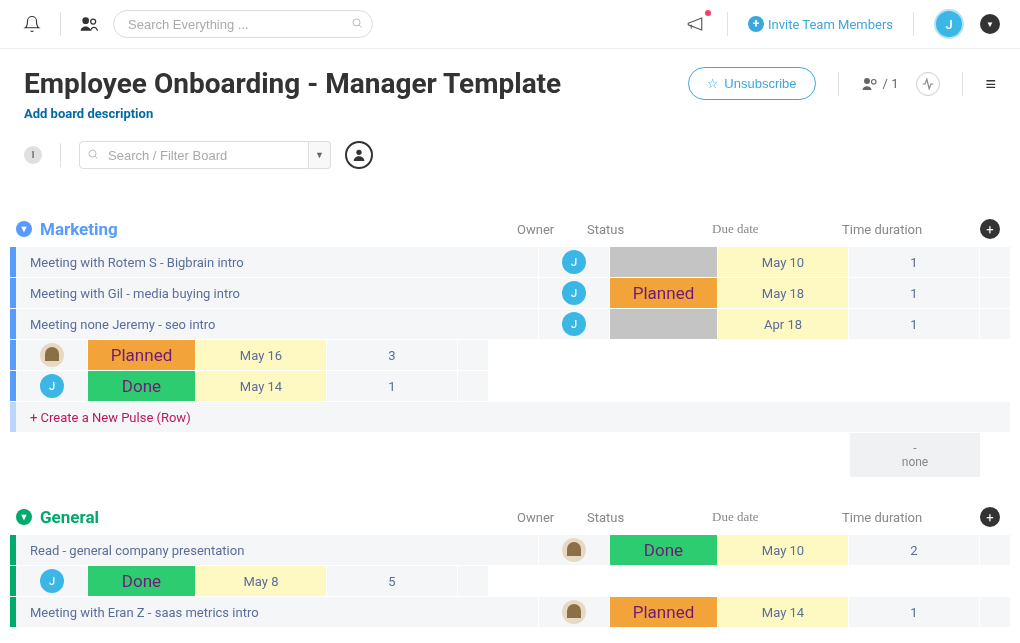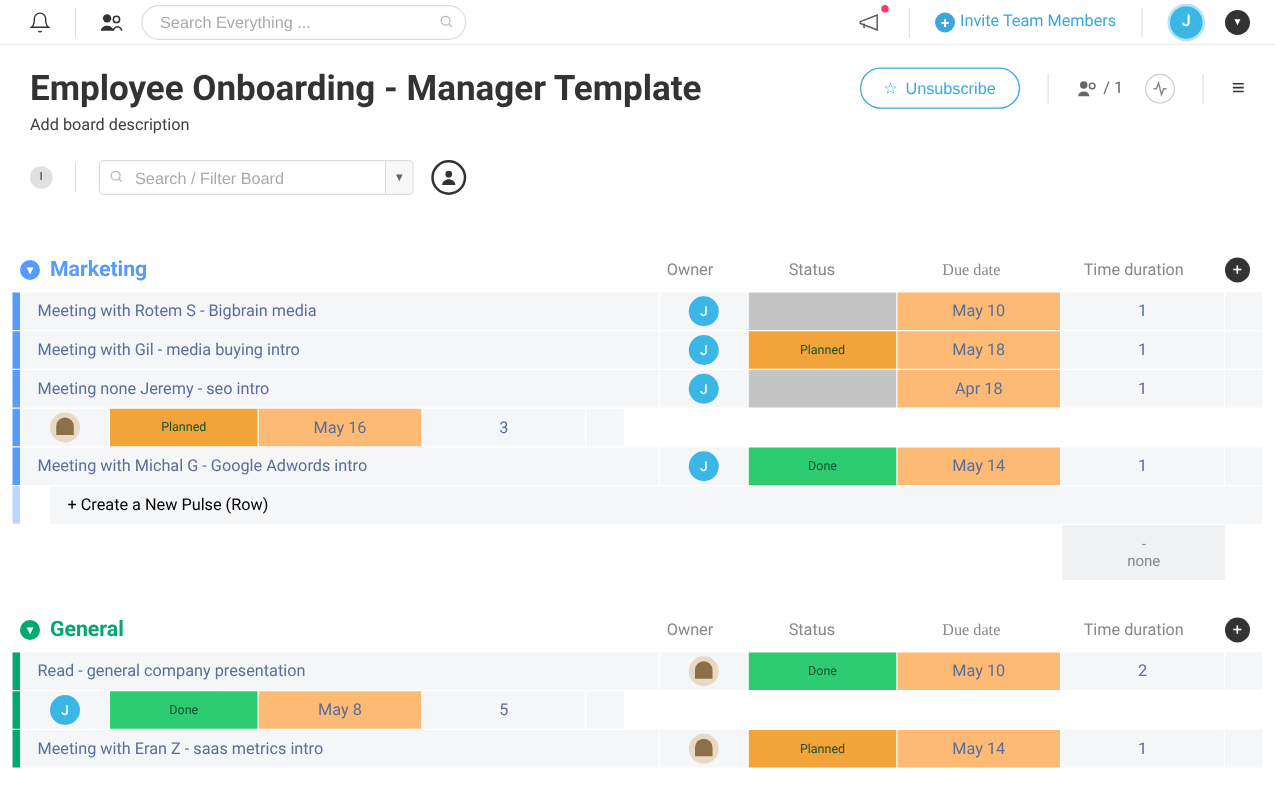--- a/index.html
+++ b/index.html
@@ -1,37 +1,37 @@
 <!DOCTYPE html>
 <html><head>
   <meta charset="utf-8">
   <style>
     * { box-sizing: border-box; margin: 0; padding: 0; }
     body { font-family: -apple-system, BlinkMacSystemFont, "Segoe UI", Roboto, Helvetica, Arial, sans-serif; background: #fff; color: #333; font-size: 13px; }
     
     
-    .topbar { display: flex; align-items: center; padding: 8px 20px; border-bottom: 1px solid #eee; height: 36px; }
+    .topbar { display: flex; align-items: center; padding: 8px 20px; border-bottom: 1px solid #eee; height: 49px; }
     .topbar-left { display: flex; align-items: center; gap: 12px; }
     .topbar-right { margin-left: auto; display: flex; align-items: center; gap: 16px; }
     .icon-btn { width: 24px; height: 24px; display:flex; align-items:center; justify-content:center; cursor:pointer; color:#333; }
     .divider-v { width:1px; height:24px; background:#e0e0e0; margin: 0 4px; }
     .search-global { position:relative; }
     .search-global input { width: 260px; height: 28px; border:1px solid #ddd; border-radius: 14px; padding: 0 30px 0 14px; font-size:13px; color:#555; }
     .search-global .mag { position:absolute; right:10px; top:7px; color:#bbb; font-size:12px; }
     .announce { position:relative; color:#555; }
     .announce .dot { position:absolute; top:-2px; right:-4px; width:6px; height:6px; background:#ff3b6b; border-radius:50%; }
     .invite-link { color:#3aa7dd; display:flex; align-items:center; gap:4px; cursor:pointer; font-size:13px; }
     .invite-link .plus-circle { width:16px; height:16px; border-radius:50%; background:#3aa7dd; color:#fff; display:flex; align-items:center; justify-content:center; font-size:12px; font-weight:bold; }
     .avatar-top { width:30px; height:30px; border-radius:50%; background:#3bb7e6; color:#fff; display:flex; align-items:center; justify-content:center; font-weight:500; border: 2px solid #b5e3f5; }
     .avatar-dd { width:20px; height:20px; border-radius:50%; background:#333; color:#fff; display:flex; align-items:center; justify-content:center; font-size:8px; cursor:pointer; }
 
     
     .board-header { padding: 18px 24px 6px 24px; display:flex; align-items:flex-start; }
     .board-title { font-size: 28px; font-weight: 700; color:#333; }
-    .board-desc { color:#404040; font-size:13px; margin-top:6px; }
+    .board-desc { color:#0369a1; font-size:13px; margin-top:6px;font-weight:bold; }
     .header-actions { margin-left:auto; display:flex; align-items:center; gap:18px; }
     .unsub-btn { border:1px solid #3aa7dd; color:#3aa7dd; background:#fff; border-radius:20px; padding: 8px 18px; display:flex; align-items:center; gap:6px; cursor:pointer; font-size:13px; }
     .members-ind { display:flex; align-items:center; gap:4px; color:#666; font-size:13px; }
     .pulse-icon { width:24px; height:24px; border:1px solid #ccc; border-radius:50%; display:flex; align-items:center; justify-content:center; color:#888; }
     .menu-btn { font-size:18px; color:#333; cursor:pointer; }
 
     
     .filter-row { padding: 14px 24px 20px 24px; display:flex; align-items:center; gap:14px; }
     .eye-toggle { width:18px; height:18px; border-radius:50%; background:#e0e0e0; display:flex; align-items:center; justify-content:center; color:#666; font-size:9px; font-weight:bold; }
     .filter-search { position:relative; display:flex; align-items:center; }
@@ -40,36 +40,36 @@
     .filter-dd { width:22px; height:28px; border:1px solid #ddd; border-left:none; border-radius:0 4px 4px 0; display:flex; align-items:center; justify-content:center; color:#666; font-size:9px; cursor:pointer; background:#f8f8f8; }
     .person-filter { width:28px; height:28px; border-radius:50%; border:2px solid #333; display:flex; align-items:center; justify-content:center; cursor:pointer; }
     .person-filter svg { width:16px; height:16px; }
 
     
     .group { margin: 30px 10px 0 10px; }
     .group-head { display:flex; align-items:center; padding: 0 10px 8px 6px; }
     .collapse-arrow { width:16px; height:16px; border-radius:50%; display:flex; align-items:center; justify-content:center; color:#fff; font-size:9px; margin-right:8px; cursor:pointer; }
     .group-title { font-size:17px; font-weight:700; }
     .col-headers { margin-left:auto; display:flex; align-items:center; color:#888; font-size:13px; }
-    .col { text-align:center; }
+    .col { }
     .col.owner { width:70px; }
     .col.status { width:125px; }
     .col.date { width:130px;font-family:Liberation Serif, serif; }
     .col.duration { width:130px; }
     .add-col { width:20px; height:20px; border-radius:50%; background:#333; color:#fff; display:flex; align-items:center; justify-content:center; font-size:13px; cursor:pointer; margin-left:8px; }
 
     
     .row { display:flex; align-items:stretch; margin-bottom:1px; }
     .row-accent { width:6px; }
     .row-name { flex:1; background:#f5f6f8; display:flex; align-items:center; padding: 0 14px; font-size:13px; color:#5a6e9a; cursor:pointer; height:30px; }
-    .row-name.new { color:#000000;margin-left:24px; }
+    .row-name.new { color:#be185d; }
     .cell { height:30px; display:flex; align-items:center; justify-content:center; margin-left:1px; }
     .cell.owner { width:70px; background:#f5f6f8; }
-    .cell.status { width:118px; color:#14532d; font-size:10px; }
-    .cell.date { width:130px; background:#fdba74; color:#5a6e9a; font-size:13px; }
+    .cell.status { width:107px; color:#701a75; font-size:17px; }
+    .cell.date { width:130px; background:#fef9c3; color:#5a6e9a; font-size:13px; }
     .cell.duration { width:130px; background:#f5f6f8; color:#5a6e9a; font-size:13px; }
     .cell.extra { width:30px; background:#f5f6f8; }
     .avatar-sm { width:24px; height:24px; border-radius:50%; display:flex; align-items:center; justify-content:center; font-size:11px; font-weight:500; }
     .avatar-j { background:#3bb7e6; color:#fff; }
     .avatar-alt { background:#e8d9c5; position:relative; overflow:hidden; }
     .avatar-alt::before { content:""; position:absolute; width:14px; height:14px; background:#8b6f47; border-radius:50% 50% 0 0; top:4px; left:5px; }
     .status-blank { background:#c4c4c4; }
     .status-planned { background:#f2a33a; }
     .status-done { background:#2ecc71; }
     
@@ -188,21 +188,21 @@
     <div class="col-headers">
       <div class="col owner">Owner</div>
       <div class="col status">Status</div>
       <div class="col date">Due date</div>
       <div class="col duration">Time duration</div>
       <div class="add-col">+</div>
     </div>
       </div>
       <div class="row">
       <div class="row-accent" style="background:#579bfc"></div>
-      <div class="row-name">Meeting with Rotem S - Bigbrain media</div>
+      <div class="row-name">Meeting with Rotem S - Bigbrain intro</div>
       <div class="cell owner">
           <div class="avatar-sm avatar-j">J</div>
         </div>
       <div class="cell status status-blank"></div>
       <div class="cell date">May 10</div>
       <div class="cell duration">1</div>
       <div class="cell extra"></div>
       </div>
       <div class="row">
       <div class="row-accent" style="background:#579bfc"></div>
@@ -231,21 +231,20 @@
       <div class="cell owner">
           <div class="avatar-sm avatar-alt"></div>
         </div>
       <div class="cell status status-planned">Planned</div>
       <div class="cell date">May 16</div>
       <div class="cell duration">3</div>
       <div class="cell extra"></div>
       </div>
       <div class="row">
       <div class="row-accent" style="background:#579bfc"></div>
-      <div class="row-name">Meeting with Michal G - Google Adwords intro</div>
       <div class="cell owner">
           <div class="avatar-sm avatar-j">J</div>
         </div>
       <div class="cell status status-done">Done</div>
       <div class="cell date">May 14</div>
       <div class="cell duration">1</div>
       <div class="cell extra"></div>
       </div>
       <div class="row">
       <div class="row-accent" style="background:#579bfc;opacity:0.4"></div>

